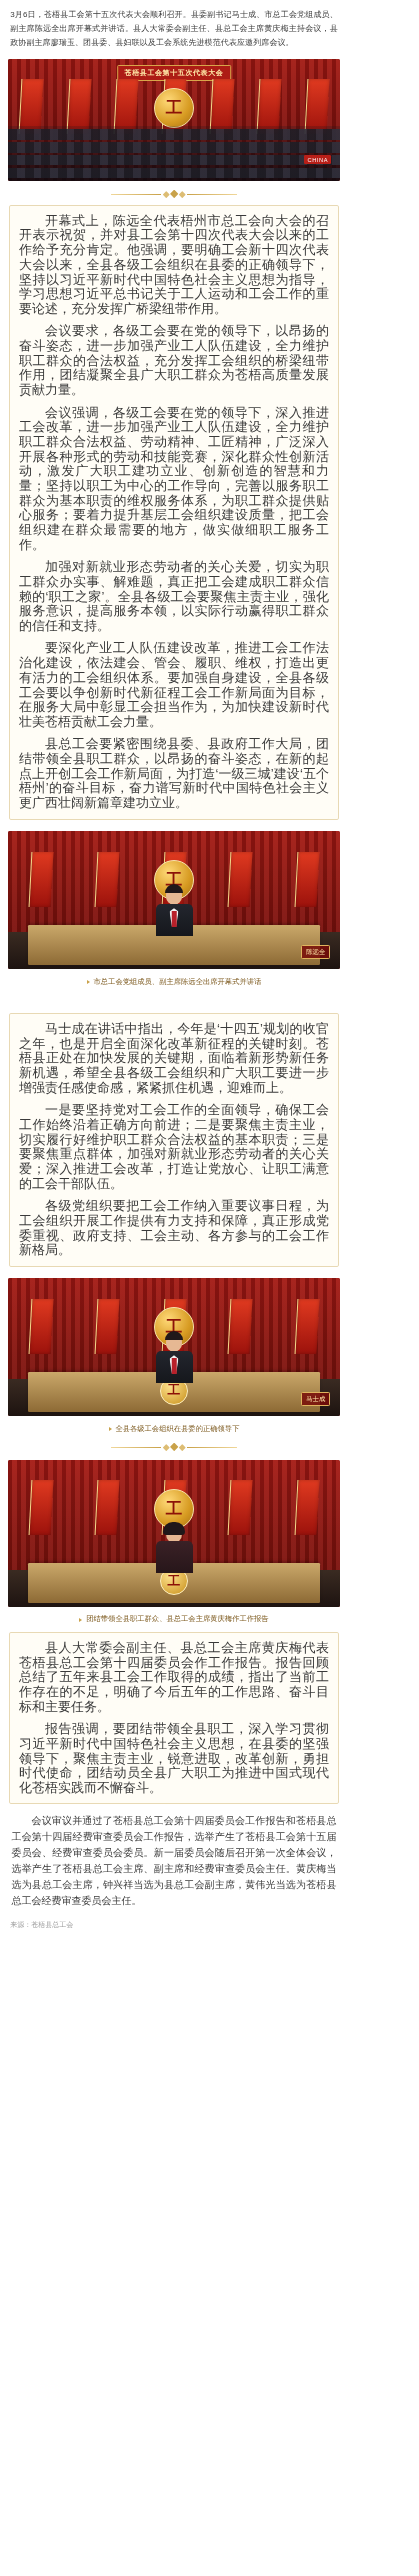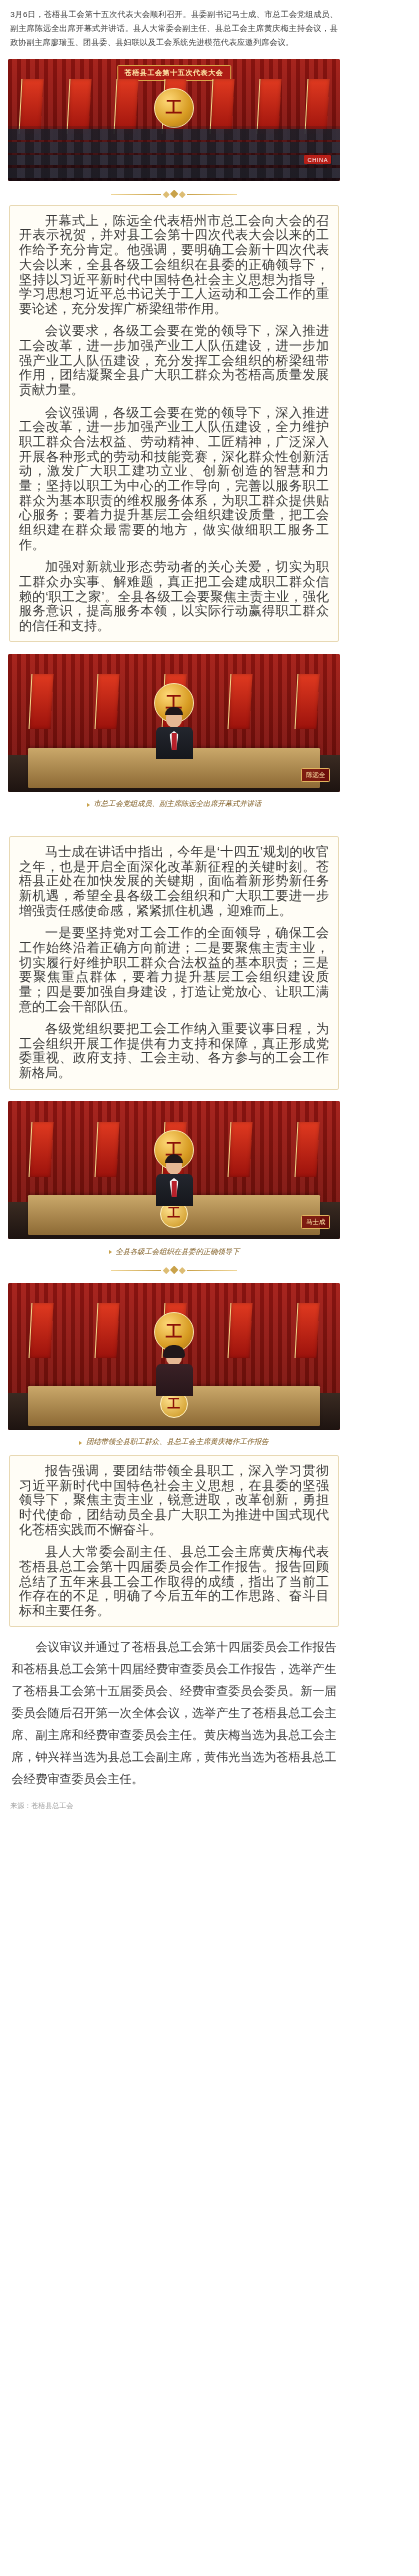--- a/index.html
+++ b/index.html
@@ -145,21 +145,20 @@
     letter-spacing: 0.6px; border-radius: 1.3px;
   }
 
   
   .caption {
     text-align: center;
     font-size: 7.3px;
     color: #7d5a1f;
     padding: 5.1px 11.5px 1.3px 11.5px;
     line-height: 11.5px;
-    font-style: italic;
   }
   .caption .tri {
     display: inline-block; width: 0; height: 0;
     border-left: 3.2px solid #c9a24a; border-top: 2.6px solid transparent;
     border-bottom: 2.6px solid transparent;
     margin-right: 3.8px; position: relative; top: 0.6px;
   }
 
   
   .ornament {
@@ -186,22 +185,22 @@
     margin: 0 0 7.7px 0;
     font-size: 13px;
     line-height: 14.7px;
     text-indent: 2em;
     text-align: justify;
     color: #3a3a3a;
   }
   .body-card p:last-child { margin-bottom: 0; }
 
   .plain-para {
-    font-size: 12px;
-    line-height: 22px;
+    font-size: 10px;
+    line-height: 16px;
     text-indent: 2em;
     text-align: justify;
     color: #3a3a3a;
     padding: 6.4px 11.5px 0 11.5px;
   }
 
   .source {
     font-size: 7px;
     color: #9a9a9a;
     padding: 10.2px 10.2px 11.5px 10.2px;
@@ -242,23 +241,25 @@
   <div class="ornament">
     <div class="bar"></div>
     <div class="dia sm"></div>
     <div class="dia"></div>
     <div class="dia sm"></div>
     <div class="bar right"></div>
   </div>
 
   <div class="body-card">
     <p>开幕式上，陈远全代表梧州市总工会向大会的召开表示祝贺，并对县工会第十四次代表大会以来的工作给予充分肯定。他强调，要明确工会新十四次代表大会以来，全县各级工会组织在县委的正确领导下，坚持以习近平新时代中国特色社会主义思想为指导，学习思想习近平总书记关于工人运动和工会工作的重要论述，充分发挥广桥梁纽带作用。</p>
-    <p>会议要求，各级工会要在党的领导下，深入推进工会改革，进一步加强产业工人队伍建设，进一步加强产业工人队伍建设，充分发挥工会组织的桥梁纽带作用，团结凝聚全县广大职工群众为苍梧高质量发展贡献力量。</p>
+    <p>会议要求，各级工会要在党的领导下，以昂扬的奋斗姿态，进一步加强产业工人队伍建设，全力维护职工群众的合法权益，充分发挥工会组织的桥梁纽带作用，团结凝聚全县广大职工群众为苍梧高质量发展贡献力量。</p>
     <p>会议强调，各级工会要在党的领导下，深入推进工会改革，进一步加强产业工人队伍建设，全力维护职工群众合法权益、劳动精神、工匠精神，广泛深入开展各种形式的劳动和技能竞赛，深化群众性创新活动，激发广大职工建功立业、创新创造的智慧和力量；坚持以职工为中心的工作导向，完善以服务职工群众为基本职责的维权服务体系，为职工群众提供贴心服务；要着力提升基层工会组织建设质量，把工会组织建在群众最需要的地方，做实做细职工服务工作。</p>
     <p>加强对新就业形态劳动者的关心关爱，切实为职工群众办实事、解难题，真正把工会建成职工群众信赖的‘职工之家’。全县各级工会要聚焦主责主业，强化服务意识，提高服务本领，以实际行动赢得职工群众的信任和支持。</p>
+    <p>要深化产业工人队伍建设改革，推进工会工作法治化建设，依法建会、管会、履职、维权，打造出更有活力的工会组织体系。要加强自身建设，全县各级工会要以争创新时代新征程工会工作新局面为目标，在服务大局中彰显工会担当作为，为加快建设新时代壮美苍梧贡献工会力量。</p>
+    <p>县总工会要紧密围绕县委、县政府工作大局，团结带领全县职工群众，以昂扬的奋斗姿态，在新的起点上开创工会工作新局面，为打造‘一级三城’建设‘五个梧州’的奋斗目标，奋力谱写新时代中国特色社会主义更广西壮阔新篇章建功立业。</p>
   </div>
 
   <div class="spacer"></div>
 
   <div class="photo-wrap">
     <div class="photo p2">
       <div class="curtain"></div>
       <div class="flags">
         <div class="flag"></div>
         <div class="flag"></div>
@@ -279,21 +280,21 @@
       </div>
       <div class="nameplate">陈远全</div>
     </div>
   </div>
   <div class="caption">
     <span class="tri"></span><span>市总工会党组成员、副主席陈远全出席开幕式并讲话</span>
   </div>
 
   <div class="body-card" style="margin-top:25px">
     <p>马士成在讲话中指出，今年是‘十四五’规划的收官之年，也是开启全面深化改革新征程的关键时刻。苍梧县正处在加快发展的关键期，面临着新形势新任务新机遇，希望全县各级工会组织和广大职工要进一步增强责任感使命感，紧紧抓住机遇，迎难而上。</p>
-    <p>一是要坚持党对工会工作的全面领导，确保工会工作始终沿着正确方向前进；二是要聚焦主责主业，切实履行好维护职工群众合法权益的基本职责；三是要聚焦重点群体，要着力提升基层工会组织建设质量；四是要加强自身建设，打造让党放心、让职工满意的工会干部队伍。</p>
+    <p>一是要坚持党对工会工作的全面领导，确保工会工作始终沿着正确方向前进；二是要聚焦主责主业，切实履行好维护职工群众合法权益的基本职责；三是要聚焦重点群体，加强对新就业形态劳动者的关心关爱；深入推进工会改革，打造让党放心、让职工满意的工会干部队伍。</p>
     <p>各级党组织要把工会工作纳入重要议事日程，为工会组织开展工作提供有力支持和保障，真正形成党委重视、政府支持、工会主动、各方参与的工会工作新格局。</p>
   </div>
 
   <div class="spacer"></div>
 
   <div class="photo-wrap">
     <div class="photo p3">
       <div class="curtain"></div>
       <div class="flags">
         <div class="flag"></div>
@@ -351,22 +352,22 @@
           </div>
         <div class="body"></div>
       </div>
     </div>
   </div>
   <div class="caption">
     <span class="tri"></span><span>团结带领全县职工群众、县总工会主席黄庆梅作工作报告</span>
   </div>
 
   <div class="body-card" style="margin-top:6.4px">
+    <p>县人大常委会副主任、县总工会主席黄庆梅代表苍梧县总工会第十四届委员会作工作报告。报告回顾总结了五年来县工会工作取得的成绩，指出了当前工作存在的不足，明确了今后五年的工作思路、奋斗目标和主要任务。</p>
     <p>报告强调，要团结带领全县职工，深入学习贯彻习近平新时代中国特色社会主义思想，在县委的坚强领导下，聚焦主责主业，锐意进取，改革创新，勇担时代使命，团结动员全县广大职工为推进中国式现代化苍梧实践而不懈奋斗。</p>
-    <p>县人大常委会副主任、县总工会主席黄庆梅代表苍梧县总工会第十四届委员会作工作报告。报告回顾总结了五年来县工会工作取得的成绩，指出了当前工作存在的不足，明确了今后五年的工作思路、奋斗目标和主要任务。</p>
   </div>
 
   <div class="plain-para">会议审议并通过了苍梧县总工会第十四届委员会工作报告和苍梧县总工会第十四届经费审查委员会工作报告，选举产生了苍梧县工会第十五届委员会、经费审查委员会委员。新一届委员会随后召开第一次全体会议，选举产生了苍梧县总工会主席、副主席和经费审查委员会主任。黄庆梅当选为县总工会主席，钟兴祥当选为县总工会副主席，黄伟光当选为苍梧县总工会经费审查委员会主任。</div>
 
   <div class="source">来源：苍梧县总工会</div>
 
 </div>
 
 
 </body></html>

